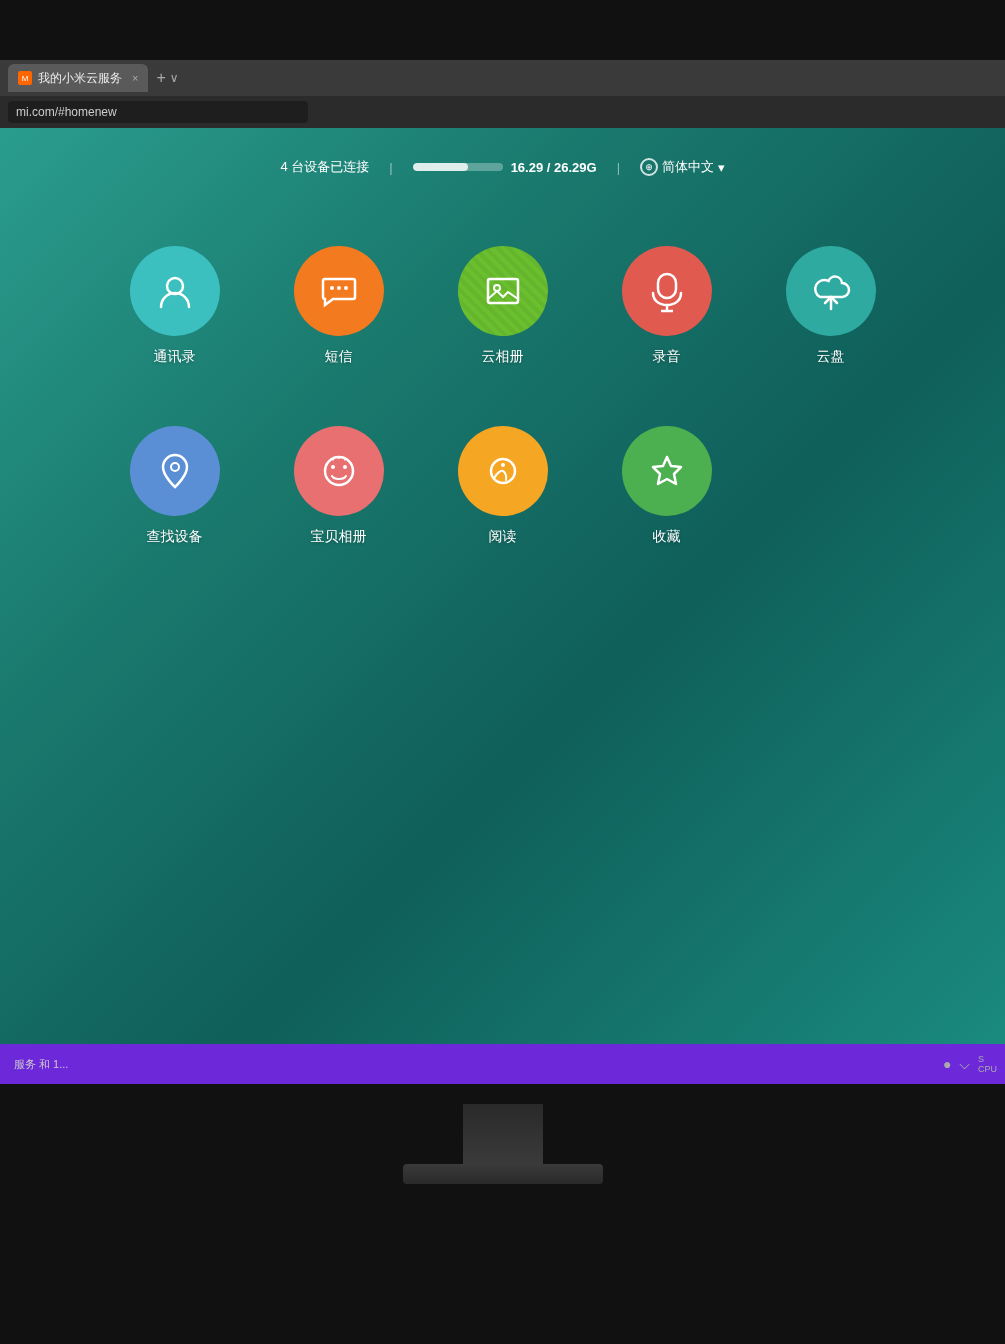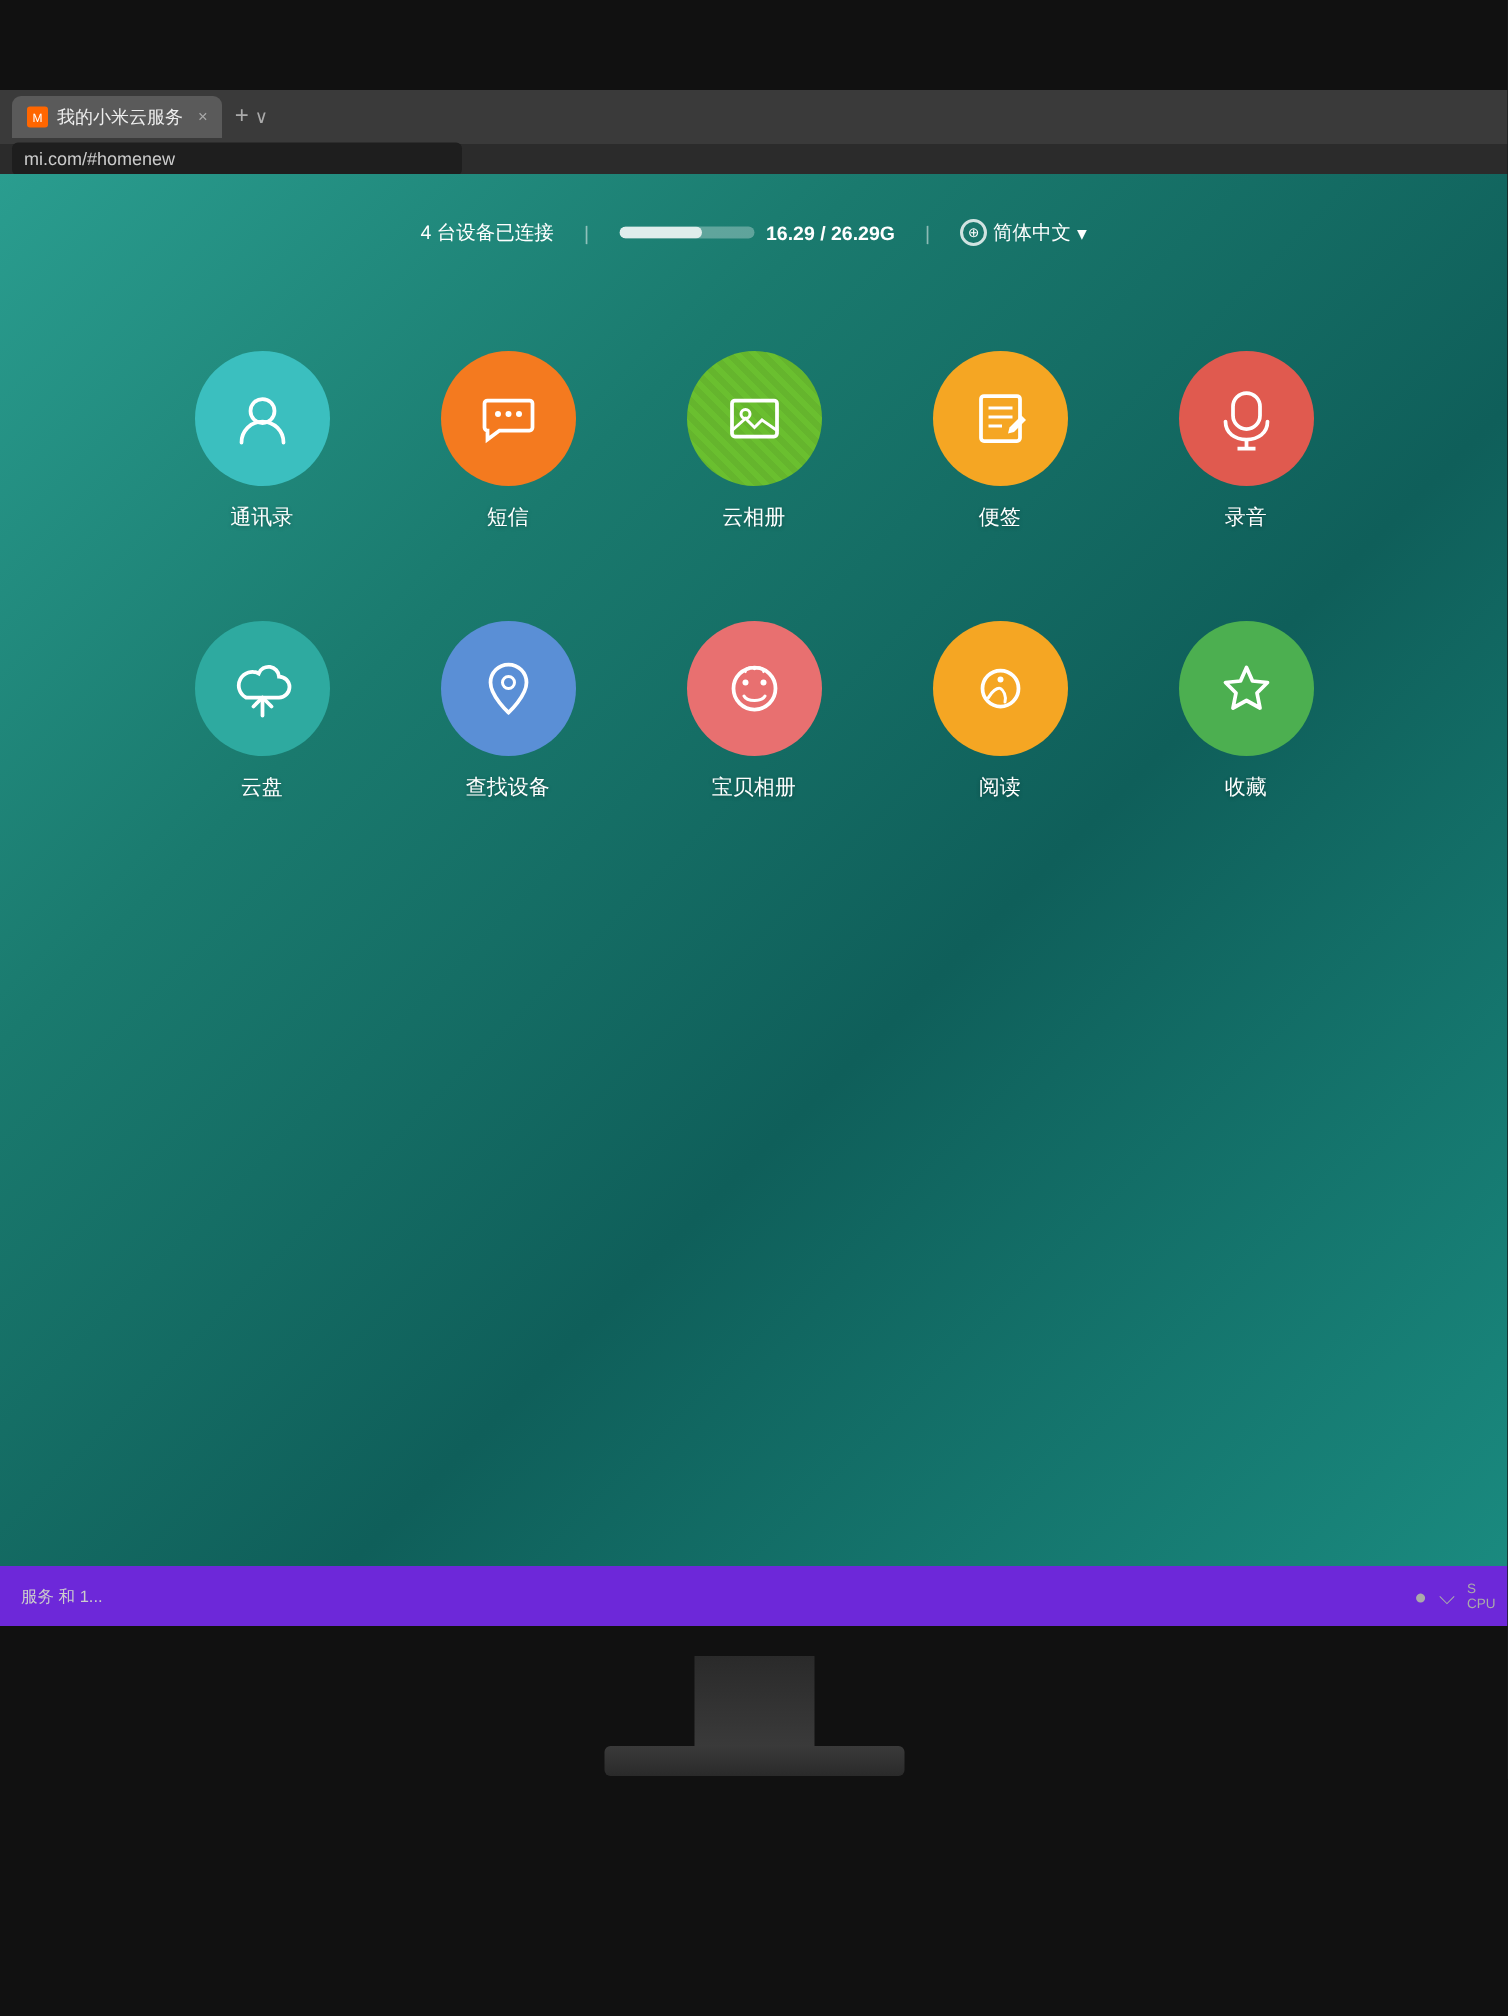--- a/index.html
+++ b/index.html
@@ -78,21 +78,21 @@
     .tab-chevron {
       color: #aaa;
       font-size: 12px;
       cursor: pointer;
     }
 
     .address-bar {
       display: flex;
       align-items: center;
       background: #2b2b2b;
-      height: 20px;
+      height: 32px;
       padding: 0 8px;
     }
 
     .url-input {
       background: #1e1e1e;
       border: none;
       border-radius: 4px;
       color: #ccc;
       font-size: 12px;
       padding: 3px 8px;
@@ -359,32 +359,20 @@
       <div class="app-icon icon-green">
         <svg class="svg-icon" viewBox="0 0 44 44" fill="none">
           <rect x="7" y="10" width="30" height="24" rx="2" stroke="white" stroke-width="2.5" fill="none"></rect>
           <circle cx="16" cy="19" r="3" stroke="white" stroke-width="2" fill="none"></circle>
           <path d="M7 30l9-8 6 6 5-5 10 7" stroke="white" stroke-width="2" fill="none" stroke-linecap="round"></path>
         </svg>
       </div>
       <span class="app-label">云相册</span>
     </div>
 
-    <div class="app-item">
-      <div class="app-icon icon-yellow">
-        <svg class="svg-icon" viewBox="0 0 44 44" fill="none">
-          <rect x="9" y="7" width="26" height="30" rx="2" stroke="white" stroke-width="2.5" fill="none"></rect>
-          <line x1="14" y1="15" x2="30" y2="15" stroke="white" stroke-width="2"></line>
-          <line x1="14" y1="21" x2="30" y2="21" stroke="white" stroke-width="2"></line>
-          <line x1="14" y1="27" x2="23" y2="27" stroke="white" stroke-width="2"></line>
-          <path d="M28 28l8-8 3 3-8 8-4 1 1-4z" fill="white"></path>
-        </svg>
-      </div>
-      <span class="app-label">便签</span>
-    </div>
 
     <div class="app-item">
       <div class="app-icon icon-red">
         <svg class="svg-icon" viewBox="0 0 44 44" fill="none">
           <rect x="13" y="5" width="18" height="24" rx="9" stroke="white" stroke-width="2.5" fill="none"></rect>
           <path d="M8 24c0 7.732 6.268 12 14 12s14-4.268 14-12" stroke="white" stroke-width="2.5" fill="none" stroke-linecap="round"></path>
           <line x1="22" y1="36" x2="22" y2="42" stroke="white" stroke-width="2.5"></line>
           <line x1="16" y1="42" x2="28" y2="42" stroke="white" stroke-width="2.5"></line>
         </svg>
       </div>

